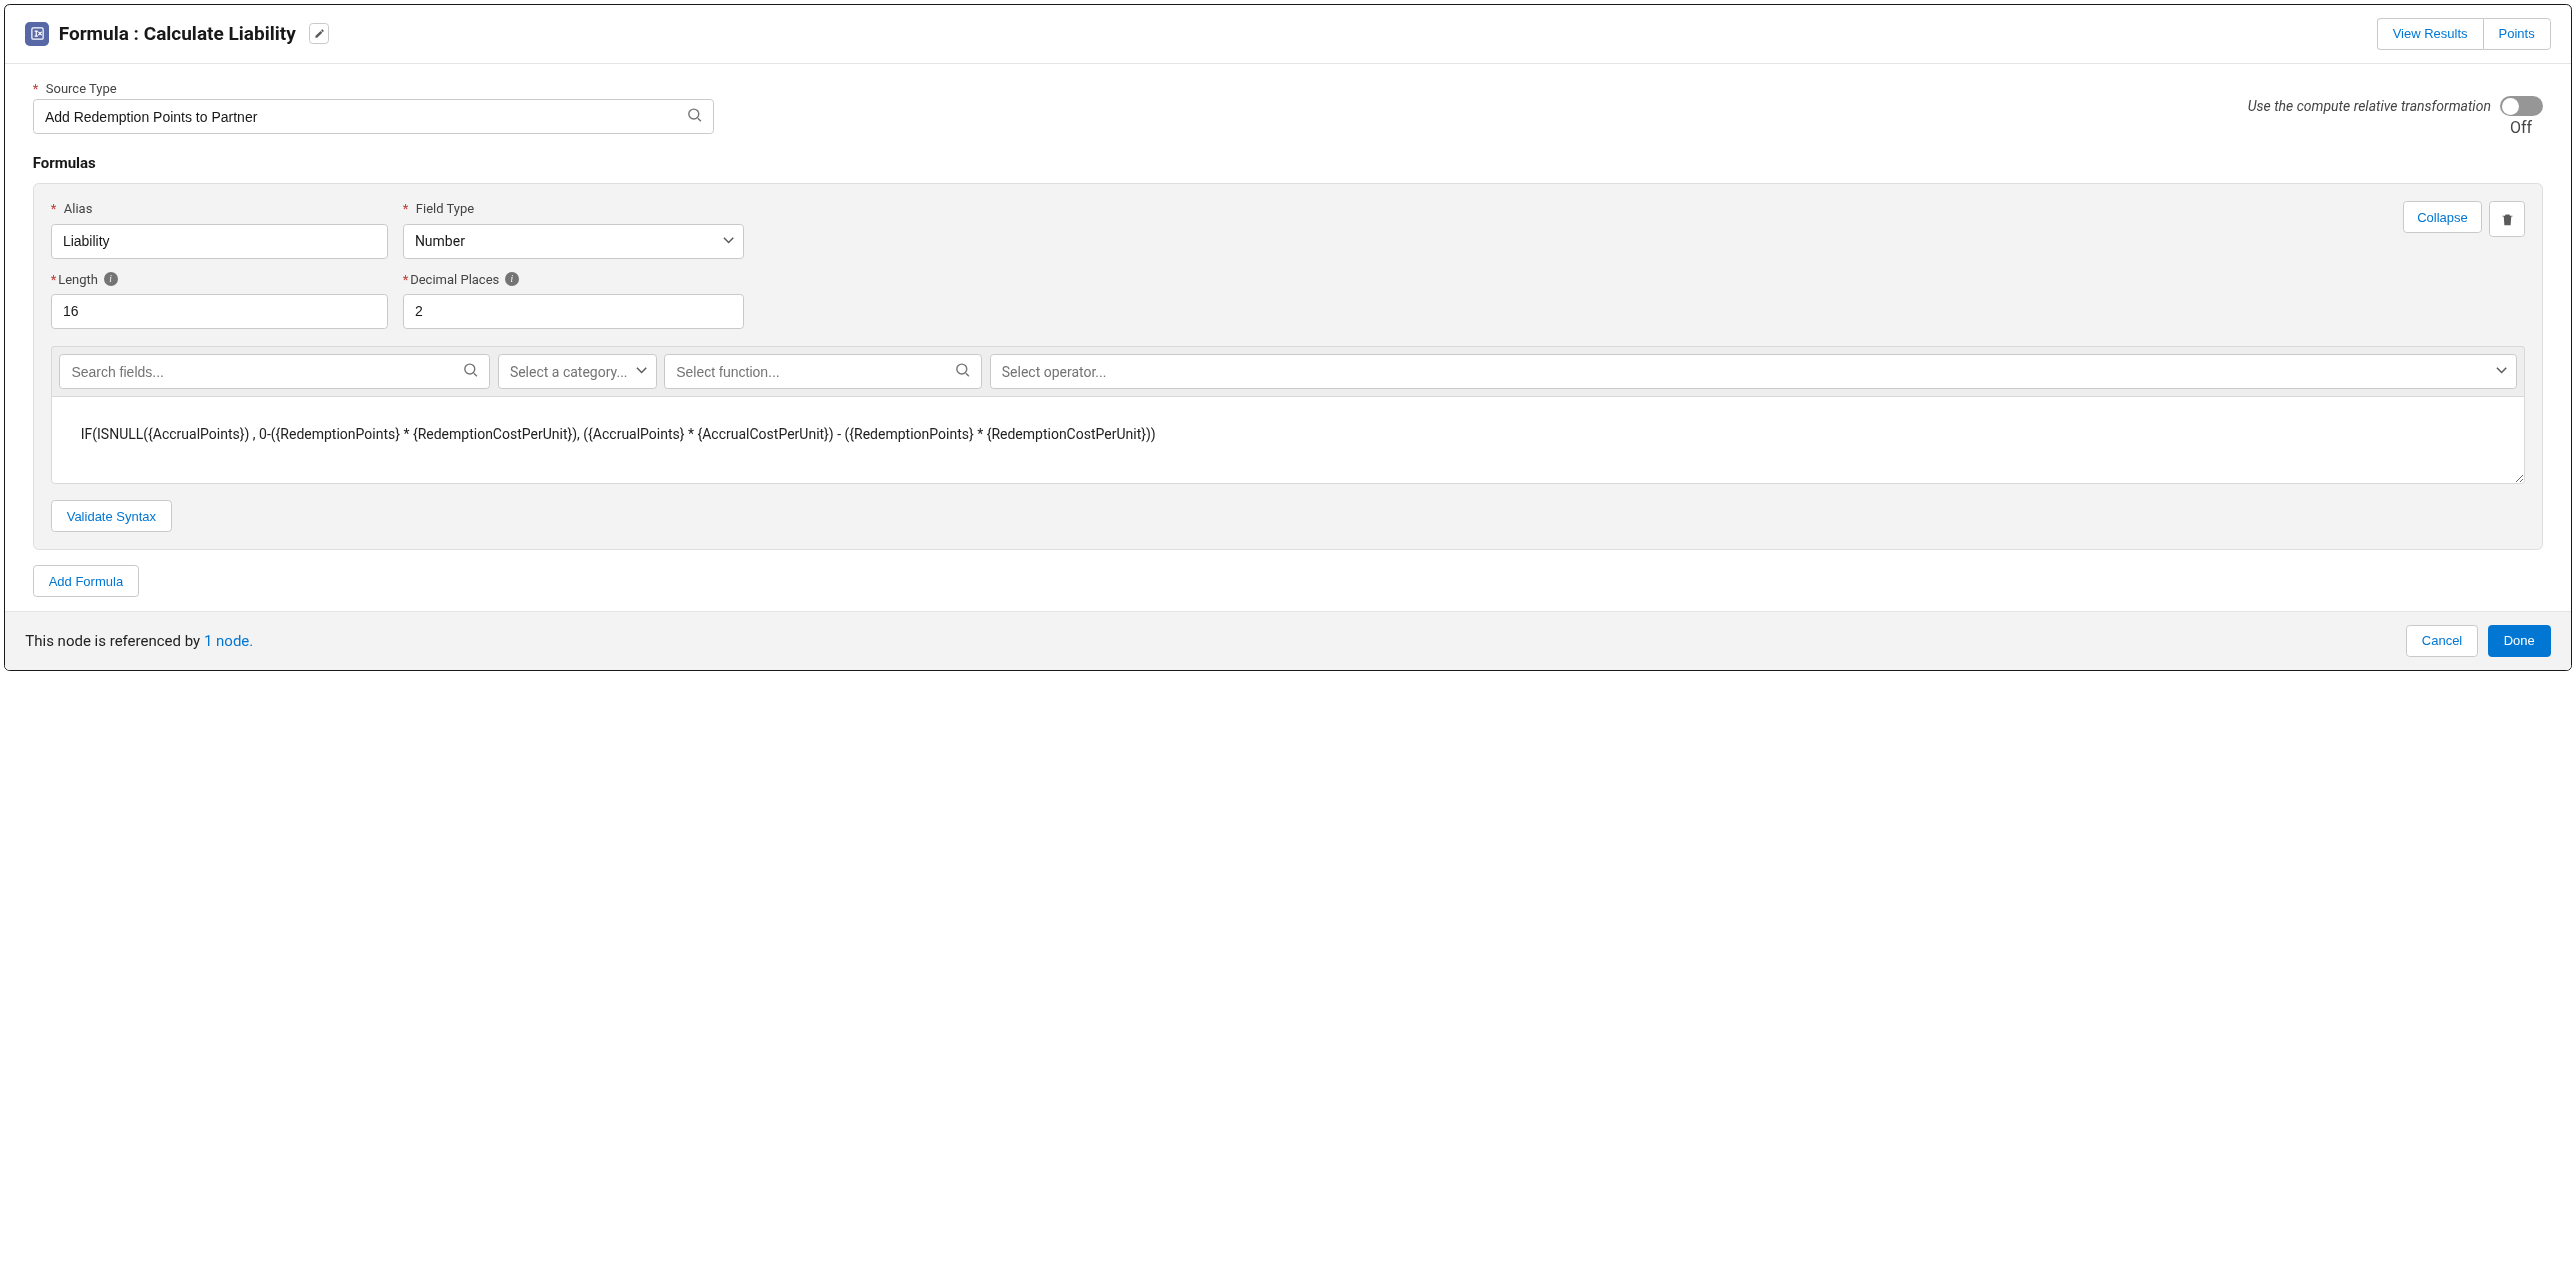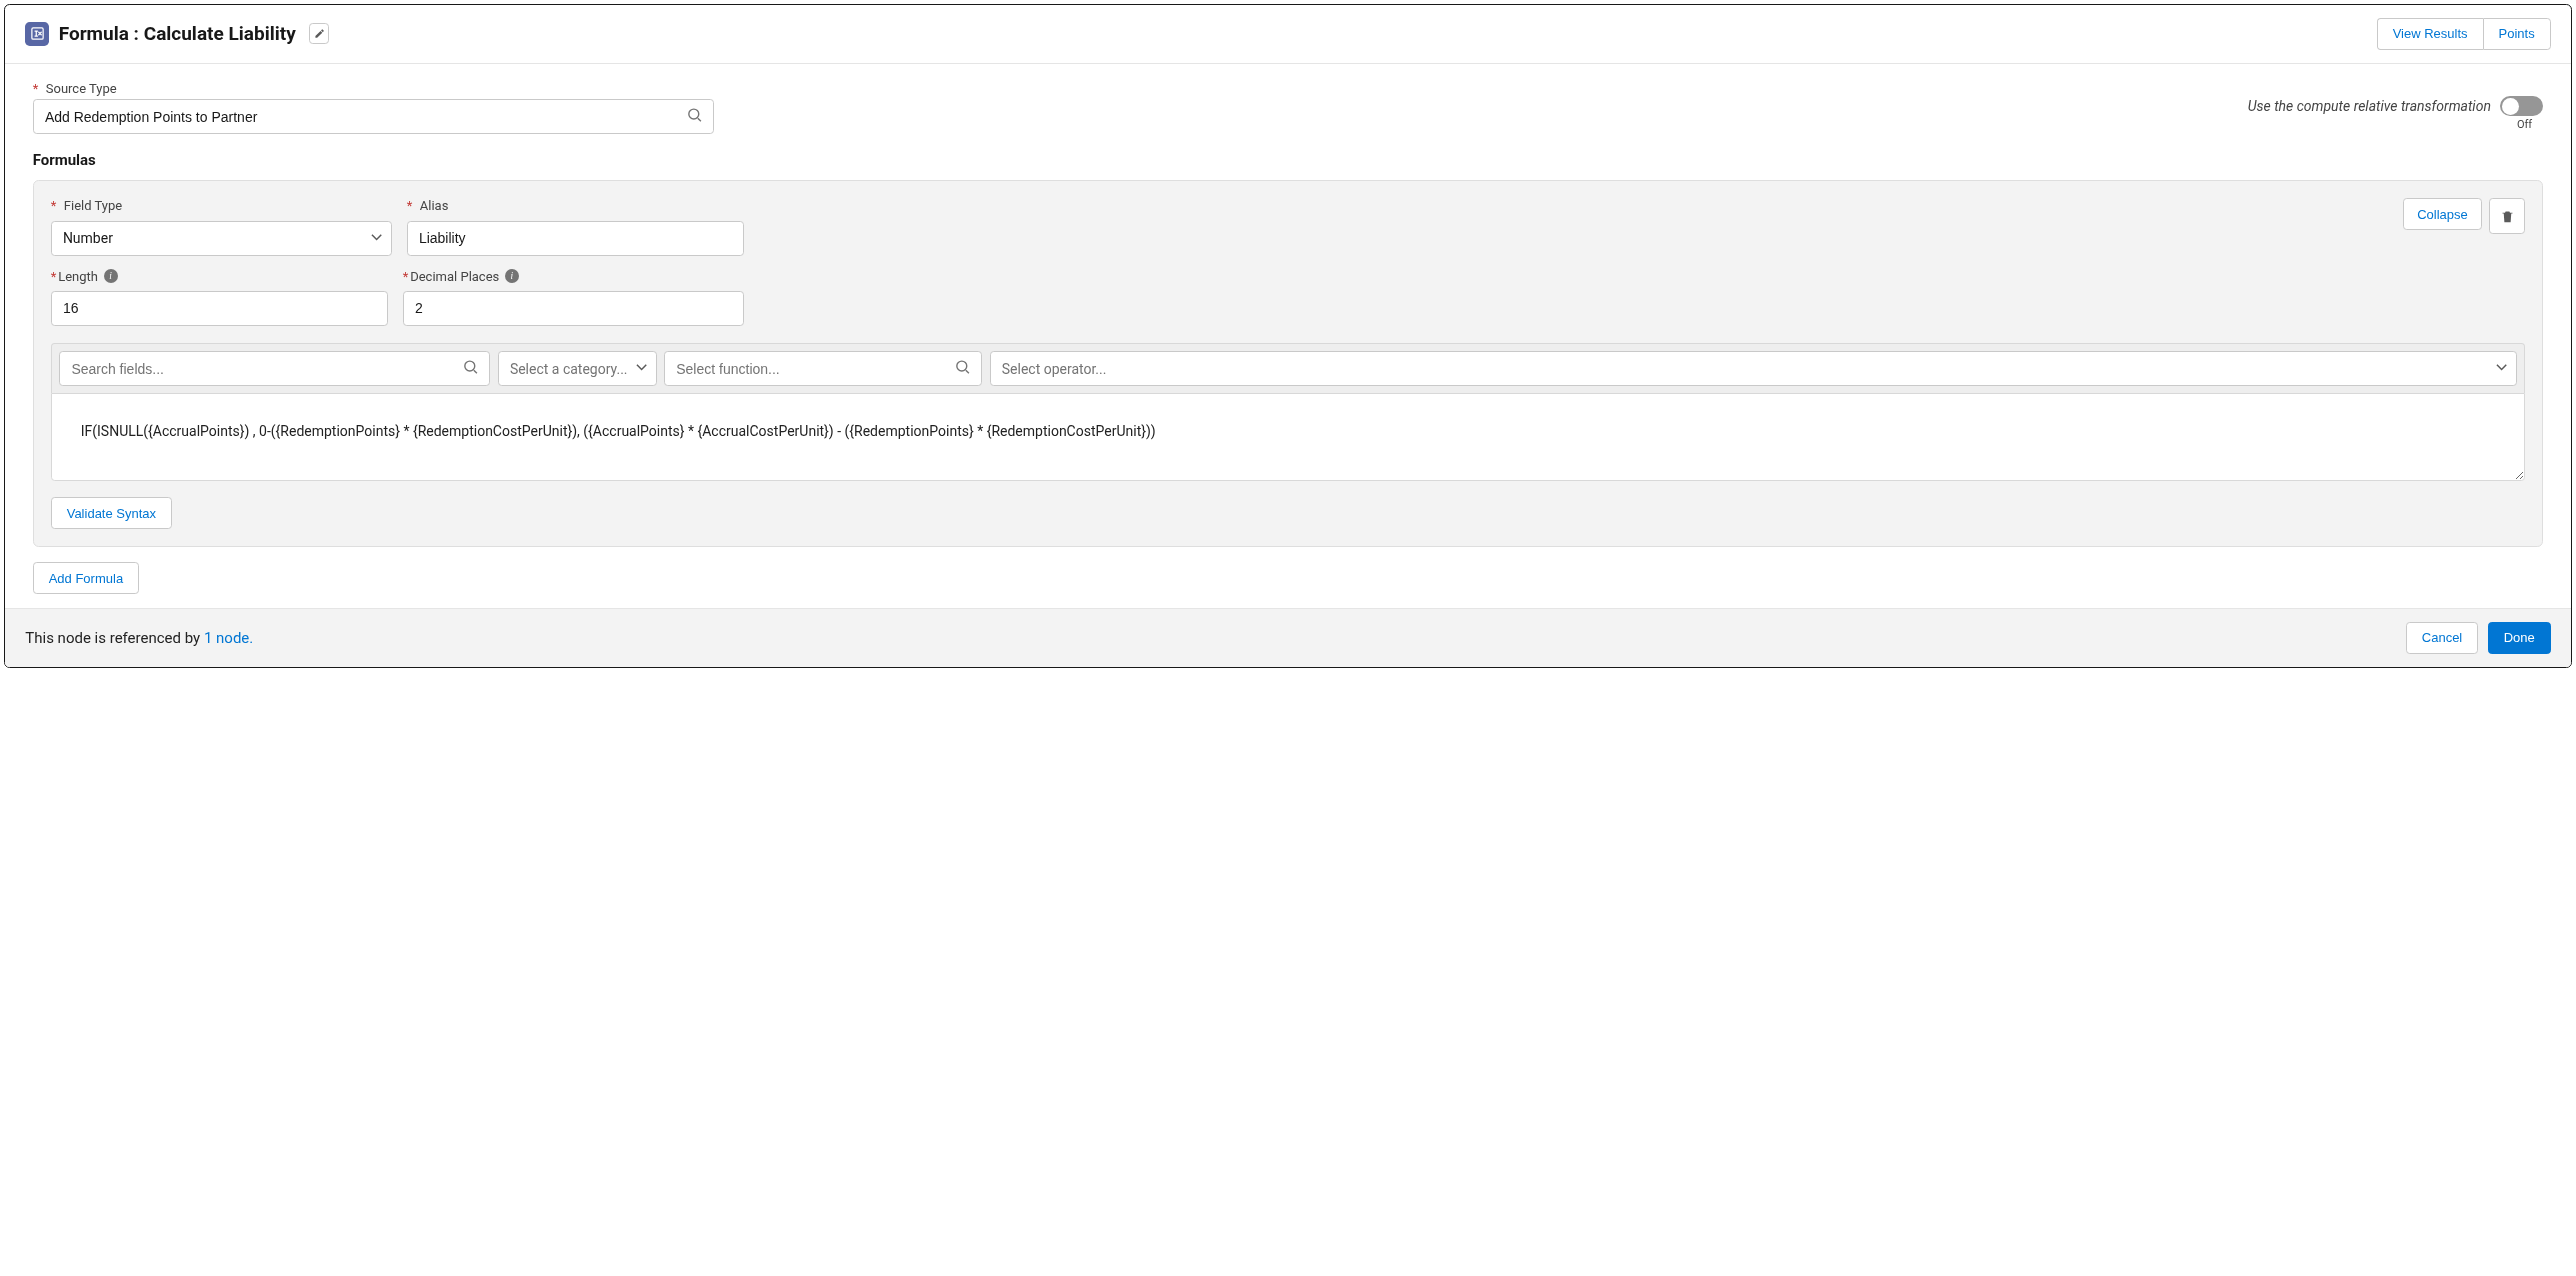--- a/index.html
+++ b/index.html
@@ -90,21 +90,21 @@
   .toggle-label { font-size: 14px; color: #444; }
   .toggle {
     width: 43px; height: 20.6px; border-radius: 10.3px; background: #969696;
     position: relative; cursor: pointer;
     border: none;
   }
   .toggle::after {
     content: ""; position: absolute; left: 1.9px; top: 1.9px; width: 17px; height: 17px;
     background: #fff; border-radius: 50%;
   }
-  .toggle-state { font-size: 11px; color: #444; margin-right: 11.2px; }
+  .toggle-state { font-size: 16px; color: #444; margin-right: 11.2px; }
   .section-title { font-size: 15px; font-weight: 700; margin: 17px 0 11.2px 0; }
   .formula-card {
     border: 0.9px solid #dedede;
     border-radius: 5.6px;
     background: #f3f3f3;
     padding: 17px;
   }
   .card-top-row { display: flex; align-items: flex-start; gap: 15px; }
   .fcol { display: flex; flex-direction: column; gap: 3.7px; }
   .fcol-alias { width: 337px; }
@@ -224,35 +224,35 @@
           <button class="toggle"></button>
         </div>
         <span class="toggle-state">Off</span>
       </div>
     </div>
 
     <div class="section-title">Formulas</div>
 
     <div class="formula-card">
       <div class="card-top-row">
+        <div class="fcol fcol-alias">
+          <div class="field-label req">Alias</div>
+          <input class="text-input" style="padding-right: 11.2px;" value="Liability">
+        </div>
         <div class="fcol fcol-type">
           <div class="field-label req">Field Type</div>
           <div class="select-wrap">
             <div class="select-input">Number</div>
             <span class="select-caret">
               <svg viewBox="0 0 12 12">
                   <path d="M1 3.5 6 8.5l5-5" fill="none" stroke="currentColor" stroke-width="1.6"></path>
                 </svg>
             </span>
           </div>
         </div>
-        <div class="fcol fcol-alias">
-          <div class="field-label req">Alias</div>
-          <input class="text-input" style="padding-right: 11.2px;" value="Liability">
-        </div>
         <div class="card-actions">
           <button class="btn" style="padding:7.5px 13px">Collapse</button>
           <button class="icon-btn">
             <svg viewBox="0 0 24 24" fill="currentColor">
                 <path d="M6 7h12l-1 14H7L6 7zm3-3h6l1 2H8l1-2zM4 6h16v1H4z"></path>
               </svg>
           </button>
         </div>
       </div>
 

